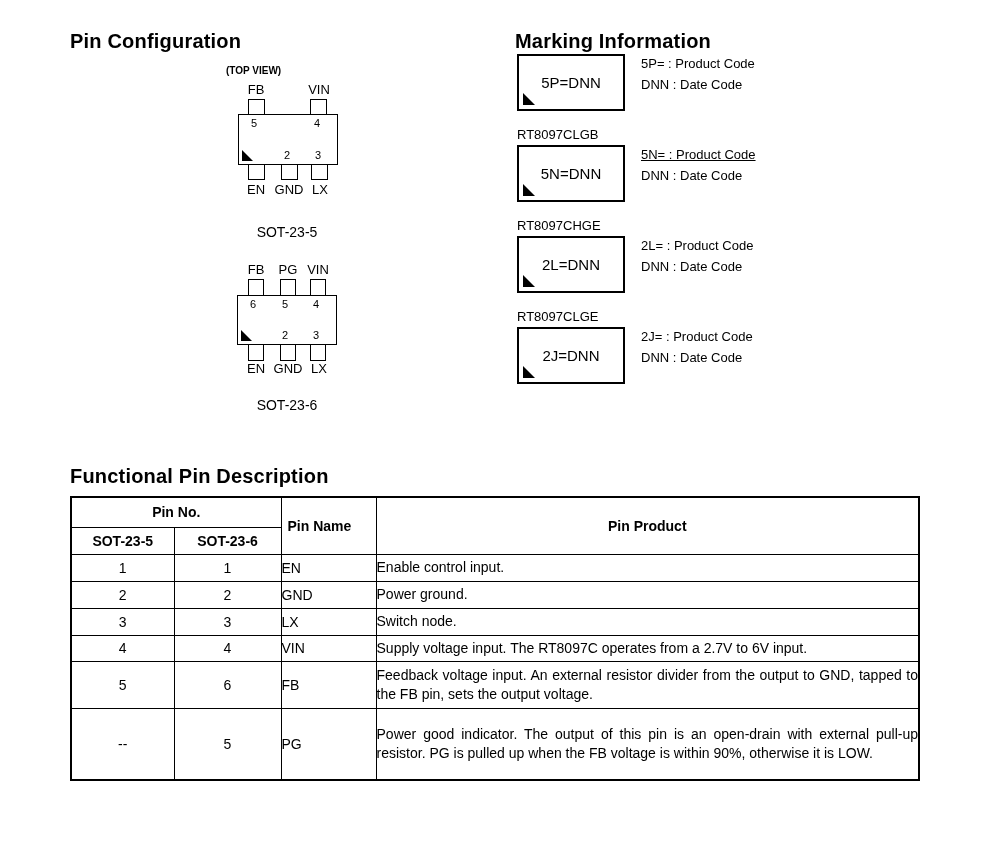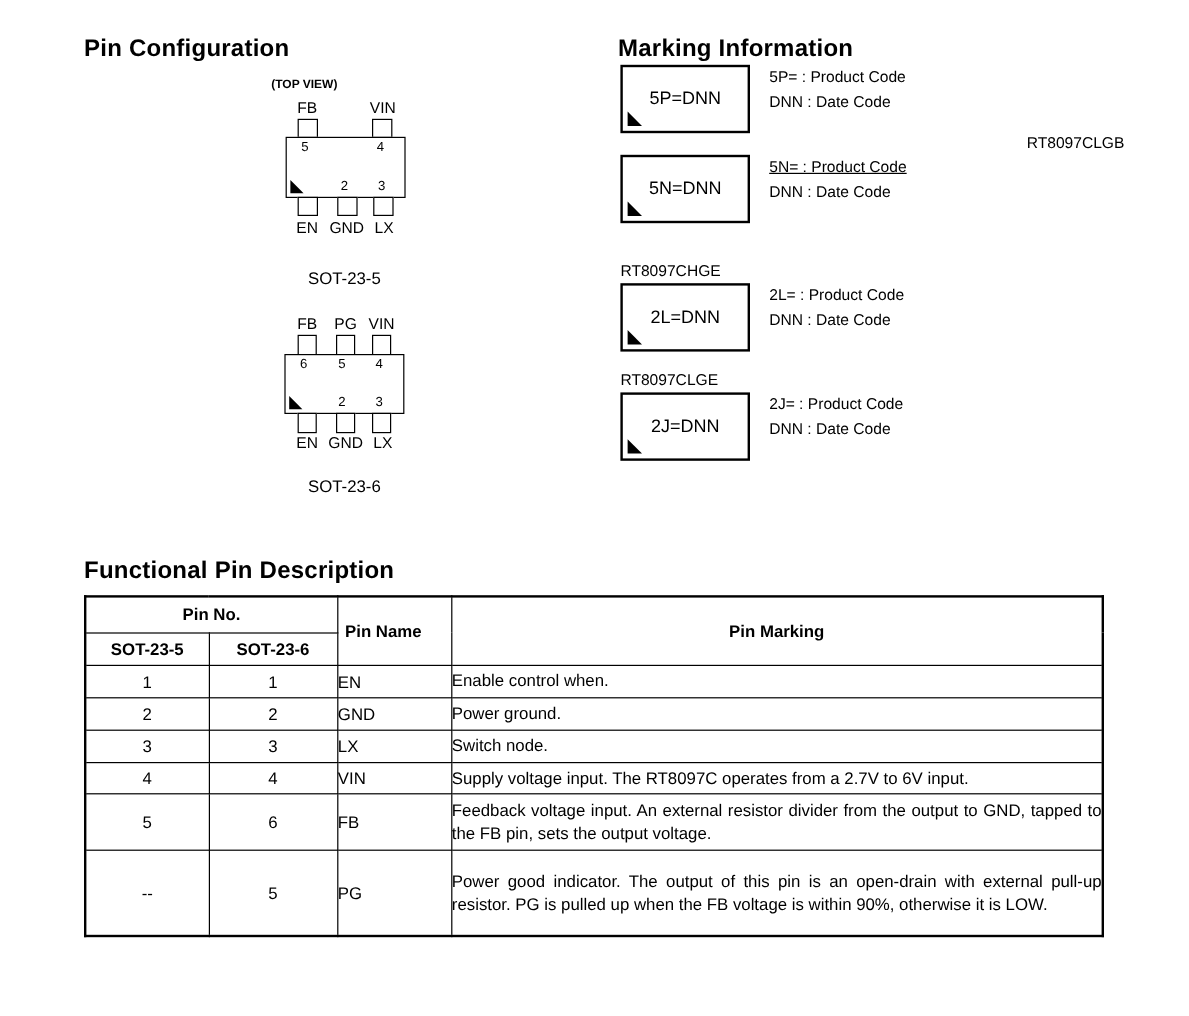--- a/index.html
+++ b/index.html
@@ -86,21 +86,21 @@
 
   <div class="mark-group" style="top:37px;">
     <div class="mark-box">
       <span>5P=DNN</span>
       <div class="mark-tri"></div>
     </div>
     <div class="mark-line" style="left:124px;top:20px;">5P= : Product Code</div>
     <div class="mark-line" style="left:124px;top:41px;">DNN : Date Code</div>
   </div>
 
-  <div class="mark-group" style="top:112px;text-align:right;">
+  <div class="mark-group" style="top:128px;">
     <div class="mark-part">RT8097CLGB</div>
     <div class="mark-box">
       <span>5N=DNN</span>
       <div class="mark-tri"></div>
     </div>
     <div class="mark-line" style="left:124px;top:20px;text-decoration:underline;">5N= : Product Code</div>
     <div class="mark-line" style="left:124px;top:41px;">DNN : Date Code</div>
   </div>
 
   <div class="mark-group" style="top:219px;">
@@ -129,33 +129,33 @@
     <colgroup>
       <col style="width:103px">
         <col style="width:107px">
         <col style="width:95px">
         <col style="width:543px">
     </colgroup>
     <thead>
       <tr style="height:30px;">
         <th colspan="2">Pin No.</th>
         <th rowspan="2" class="pinname-h">Pin Name</th>
-        <th rowspan="2">Pin Marking</th>
+        <th rowspan="2">Pin Product</th>
       </tr>
       <tr style="height:27px;">
         <th>SOT-23-5</th>
         <th>SOT-23-6</th>
       </tr>
     </thead>
     <tbody>
       <tr style="height:27px;">
         <td class="c">1</td>
         <td class="c">1</td>
         <td class="nm">EN</td>
-        <td class="fn">Enable control when.</td>
+        <td class="fn">Enable control input.</td>
       </tr>
       <tr style="height:27px;">
         <td class="c">2</td>
         <td class="c">2</td>
         <td class="nm">GND</td>
         <td class="fn">Power ground.</td>
       </tr>
       <tr style="height:27px;">
         <td class="c">3</td>
         <td class="c">3</td>

